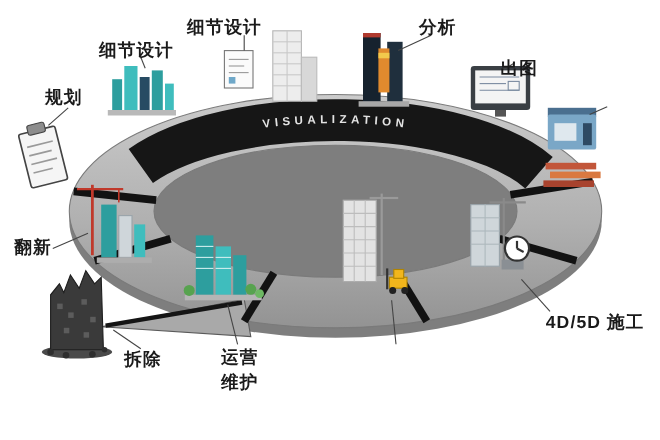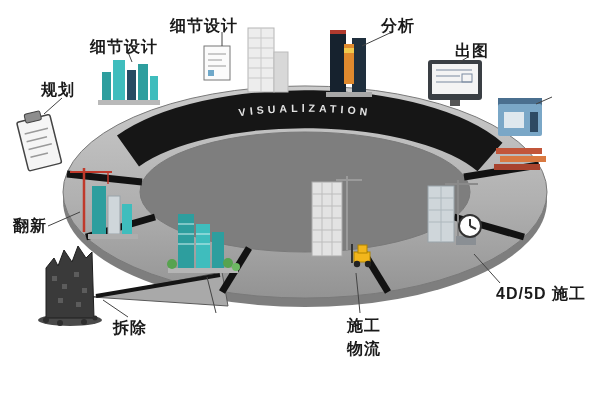--- a/index.html
+++ b/index.html
@@ -234,20 +234,20 @@
       <line x1="216" y1="313" x2="207" y2="277"></line>
       <line x1="360" y1="313" x2="356" y2="273"></line>
       <line x1="500" y1="283" x2="474" y2="254"></line>
     </g>
   </svg>
 
   <div class="stage" style="left:28px;  top:78px;  width:60px;font-family:Liberation Serif, serif;">规划</div>
   <div class="stage" style="left:78px;  top:35px;  width:92px;">细节设计</div>
   <div class="stage" style="left:158px; top:14px;  width:92px;">细节设计</div>
   <div class="stage" style="left:368px; top:14px;  width:60px;text-align:center;">分析</div>
-  <div class="stage" style="left:442px; top:39px;  width:60px;">出图</div>
+  <div class="stage" style="left:442px; top:51px;  width:60px;">出图</div>
   <div class="stage" style="left:473px; top:282px; width:136px;text-align:center;">4D/5D 施工</div>
-  <div class="stage" style="left:332px; top:314px; width:64px;">施工
-物流</div>
+  <div class="stage" style="left:186px; top:314px; width:64px;">运营
+维护</div>
   <div class="stage" style="left:2px;   top:214px; width:56px;">翻新</div>
   <div class="stage" style="left:100px; top:316px; width:60px;">拆除</div>
 
 </div>
 
 </body></html>

